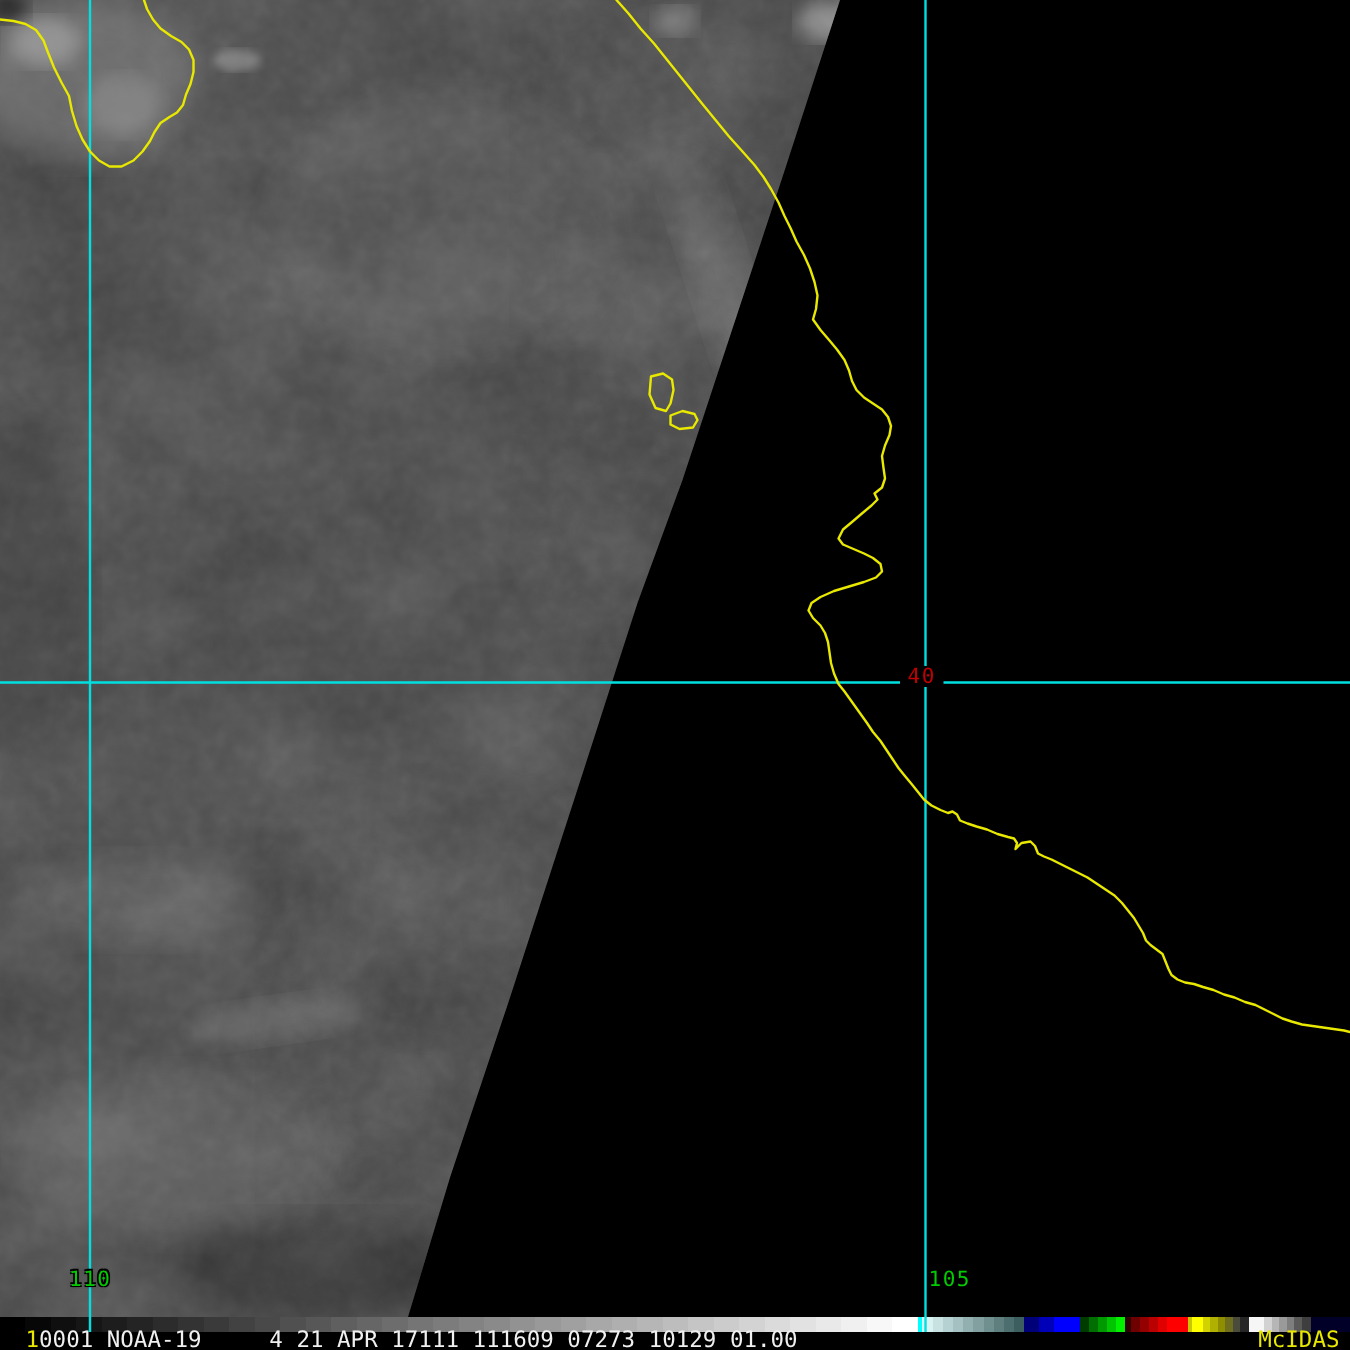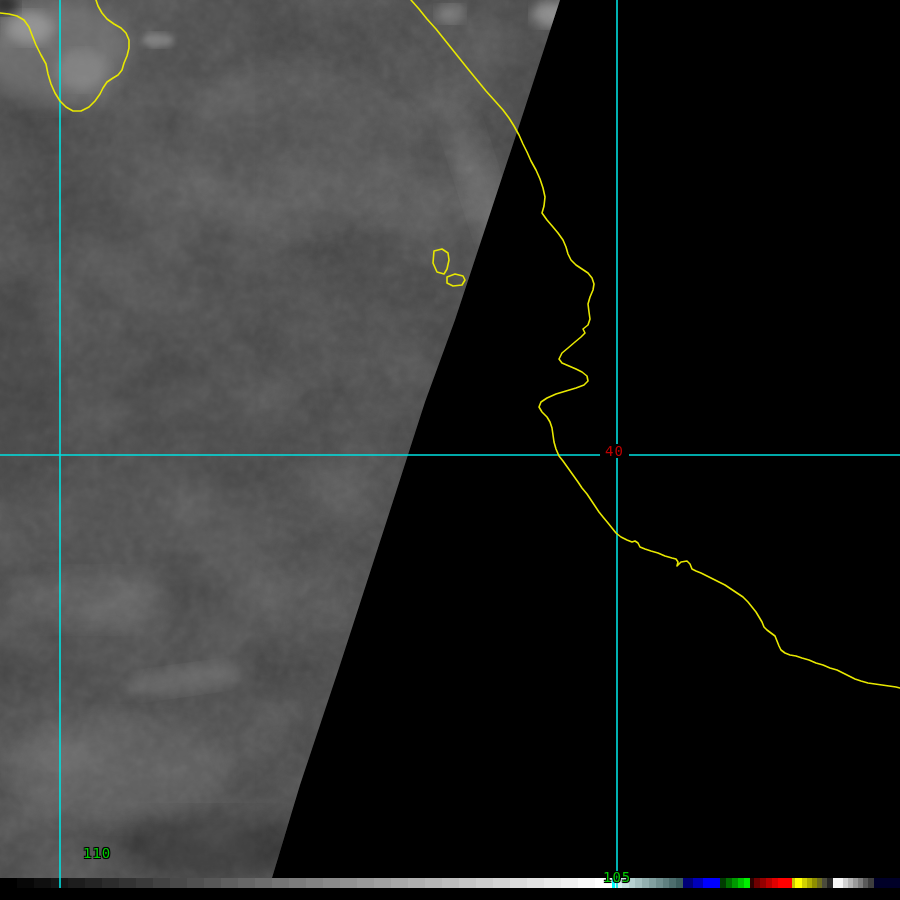--- a/index.html
+++ b/index.html
@@ -7,21 +7,21 @@
     position:relative;width:900px;height:900px;background:#000;overflow:hidden;
     font-family:"DejaVu Sans Mono","Liberation Mono",monospace;
   }
   #colorbar{position:absolute;left:0;top:878px;width:900px;height:10px;z-index:1;background:#000;}
   #scene{position:absolute;left:0;top:0;z-index:2;}
   .geo-label{
     position:absolute;z-index:3;font-size:14px;line-height:14px;letter-spacing:1px;
     text-shadow:1px 1px 0 #000,-1px -1px 0 #000,1px -1px 0 #000,-1px 1px 0 #000,0 0 2px #000;
   }
   #label-110{left:46px;top:846px;color:#00cc00;}
-  #label-105{left:603px;top:846px;color:#00cc00;margin-top:24px;}
+  #label-105{left:619px;top:846px;color:#00cc00;}
   #label-20{left:600px;top:444px;color:#c00000;background:#000;padding:0 5px;text-shadow:none;}
   #statusbar{
     position:absolute;left:0;top:888px;width:900px;height:12px;z-index:3;background:#000;
     font-size:15px;line-height:12px;white-space:pre;color:#f0f0f0;
   }
   #statusbar .left{position:absolute;left:17px;top:-1px;}
   #statusbar .brand{position:absolute;right:7px;top:-1px;color:#e8e800;}
   .yellow{color:#e8e800;}
 </style>
 </head>
@@ -88,18 +88,22 @@
       </g>
 
     <g id="coast-layer">
         <polyline points="0,13 9,14 17,16 24,20 29,27 32,35 36,45 41,55 46,64 48,74 51,84 55,93 60,101 66,107 73,111 81,111 89,107 95,101 100,94 103,88 107,82 113,78 118,75 122,70 124,63 127,56 129,48 129,40 126,33 121,28 114,24 107,19 102,13 98,6 96,0" fill="none" stroke="#e8e800" stroke-width="1.6" stroke-linejoin="round" stroke-linecap="round"></polyline>
         <polyline points="411,0 419,9 427,19 436,29 444,39 452,49 460,59 468,69 477,80 486,91 495,101 503,110 509,118 514,126 519,135 523,144 527,152 531,161 536,170 540,179 543,188 545,197 544,206 542,213 547,220 553,227 558,233 563,240 566,247 568,254 571,260 576,265 582,269 588,273 592,278 594,284 593,290 590,297 588,304 589,312 590,319 588,325 583,329 585,333 581,337 575,342 568,348 562,353 559,359 562,363 569,366 576,369 582,372 587,376 588,381 584,385 576,388 566,391 556,394 547,398 541,402 539,407 542,412 547,417 550,422 552,428 553,435 554,442 556,449 559,456 563,461 568,468 573,475 578,482 582,488 587,494 591,500 595,506 599,512 603,517 608,523 612,528 616,533 621,537 627,540 632,542 635,541 638,543 640,547 645,549 651,551 658,553 665,556 672,558 676,559 678,562 677,566 681,562 687,561 690,564 692,569 696,571 701,573 707,576 713,579 719,582 725,585 731,589 737,593 743,597 748,602 752,607 756,612 759,617 762,622 764,627 767,630 771,633 775,636 777,641 779,646 781,650 785,653 790,655 796,656 802,658 809,660 816,663 823,665 830,668 837,670 843,673 849,676 855,679 861,681 868,683 875,684 882,685 889,686 896,687 900,688" fill="none" stroke="#e8e800" stroke-width="1.6" stroke-linejoin="round" stroke-linecap="round"></polyline>
         <polygon points="434,251 442,249 448,253 449,260 447,269 444,274 437,272 433,263" fill="none" stroke="#e8e800" stroke-width="1.6" stroke-linejoin="round" stroke-linecap="round"></polygon>
         <polygon points="447,277 455,274 463,276 465,280 462,285 453,286 447,283" fill="none" stroke="#e8e800" stroke-width="1.6" stroke-linejoin="round" stroke-linecap="round"></polygon>
       </g>
   </svg>
 
-  <div id="label-110" class="geo-label" style="color: rgb(0, 204, 0); margin-left: 37px;">110</div>
+  <div id="label-110" class="geo-label" style="color: rgb(0, 204, 0);">110</div>
   <div id="label-105" class="geo-label" style="color: rgb(0, 204, 0);">105</div>
   <div id="label-20" class="geo-label" style="color: rgb(192, 0, 0);">40</div>
 
+  <div id="statusbar">
+    <span class="left"><span class="yellow" style="color: rgb(232, 232, 0);">1</span><span>0001 NOAA-19     4 21 APR 17111 111609 07273 10129 01.00</span></span>
+    <span class="brand" style="color: rgb(232, 232, 0);">McIDAS</span>
+  </div>
 
 </div>
 
 </body></html>

